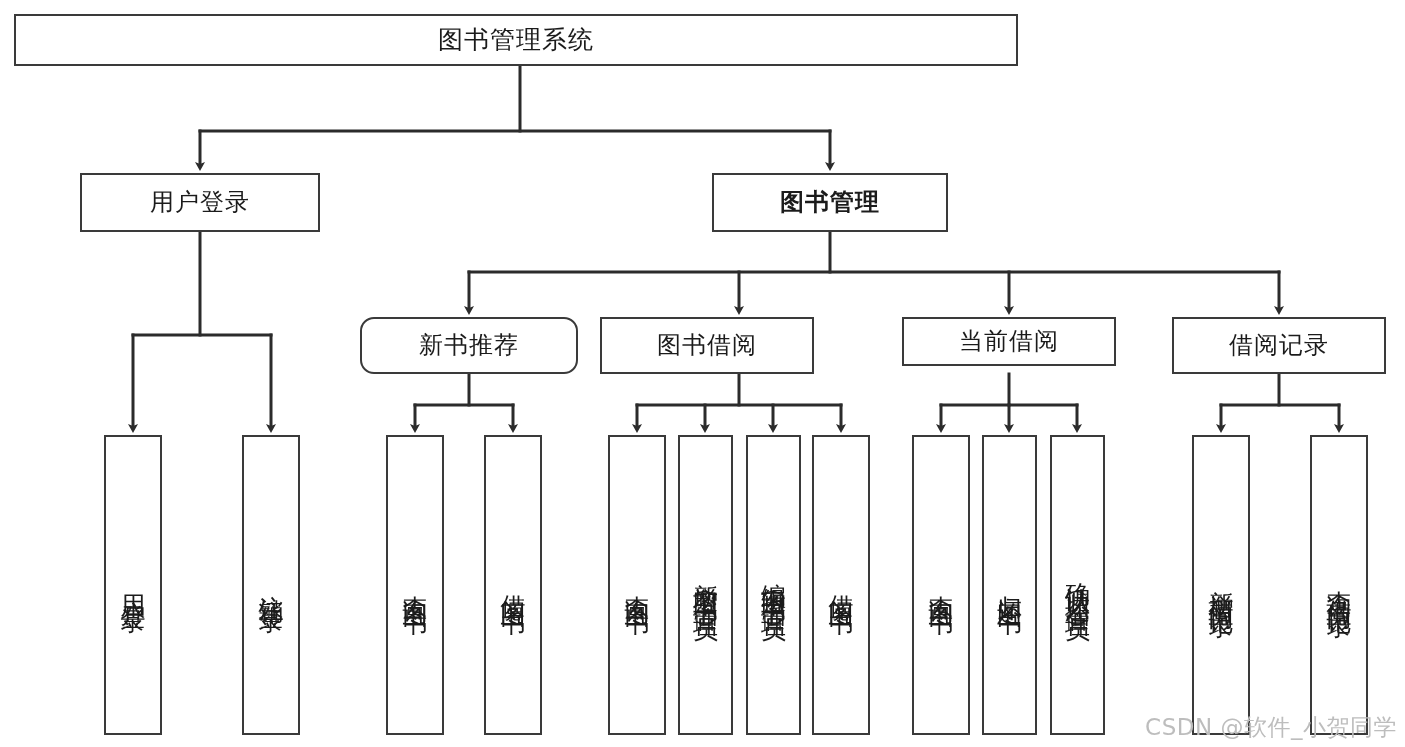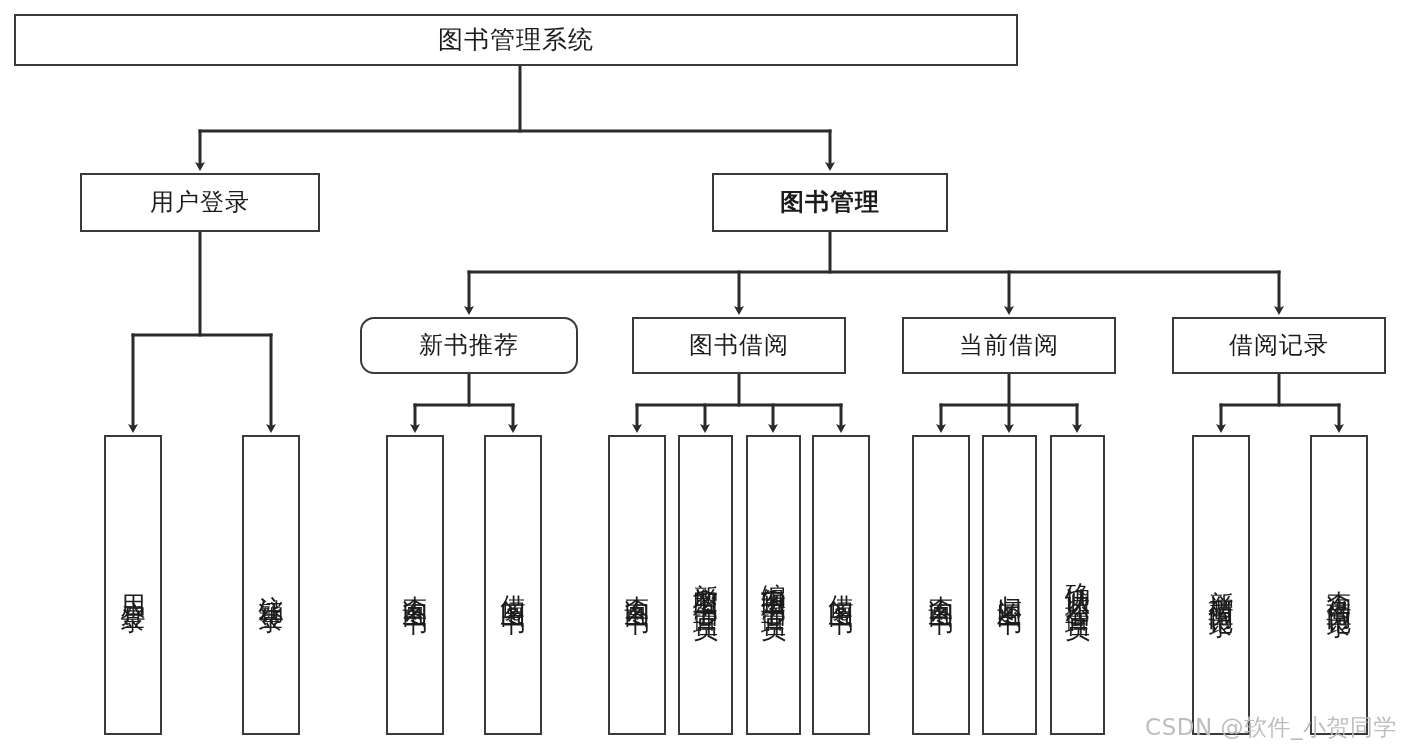--- a/index.html
+++ b/index.html
@@ -129,25 +129,25 @@
   </div>
 
   <div class="node horiz" style="left:712px;top:173px;width:236px;height:59px;font-weight:bold;">
     <span class="lbl">图书管理</span>
   </div>
 
   <div class="node horiz" style="left:360px;top:317px;width:218px;height:57px;border-radius:14px;">
     <span class="lbl">新书推荐</span>
   </div>
 
-  <div class="node horiz" style="left:632px;top:317px;width:214px;height:57px;">
+  <div class="node horiz" style="left:600px;top:317px;width:214px;height:57px;">
     <span class="lbl">图书借阅</span>
   </div>
 
-  <div class="node horiz" style="left:902px;top:317px;width:214px;height:57px;text-align:center;">
+  <div class="node horiz" style="left:902px;top:317px;width:214px;height:49px;text-align:center;">
     <span class="lbl">当前借阅</span>
   </div>
 
   <div class="node horiz" style="left:1172px;top:317px;width:214px;height:57px;">
     <span class="lbl">借阅记录</span>
   </div>
 
   <div class="node vert" style="left:104px;top:435px;width:58px;height:300px;">
     <span class="lbl">用户登录</span>
   </div>

